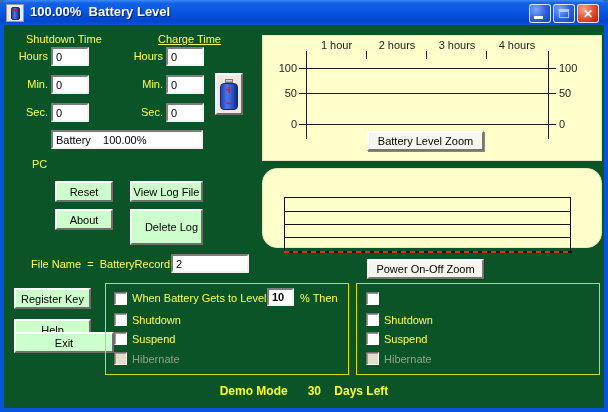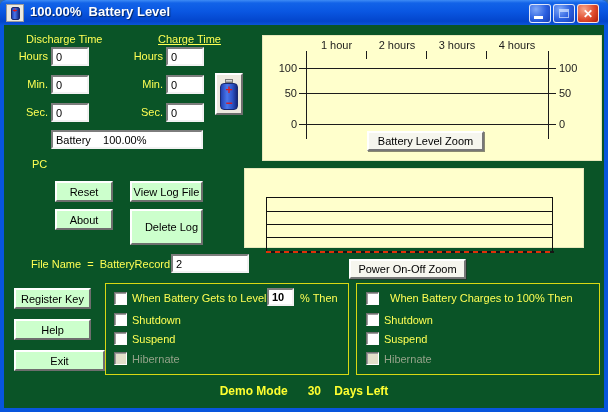--- a/index.html
+++ b/index.html
@@ -64,21 +64,21 @@
         <span class="min-glyph"></span>
       </div>
     <div class="wb wb-blue" style="left:553px;">
         <span class="max-glyph"></span>
       </div>
     <div class="wb wb-close" style="left:577px;">✕</div>
   </div>
 
   <div class="client"></div>
 
-  <div class="abs ylabel" style="left:26px;top:33px;">Discharge Time</div>
+  <div class="abs ylabel" style="left:26px;top:33px;">Shutdown Time</div>
   <div class="abs ylabel" style="left:158px;top:33px;text-decoration:underline;">Charge Time</div>
 
   <div class="abs ylabel" style="left:8px;top:50px;width:40px;text-align:right;">Hours</div>
   <input class="tin" style="left: 51px; top: 47px; width: 38px; height: 19px;" value="0">
   <div class="abs ylabel" style="left:8px;top:78px;width:40px;text-align:right;">Min.</div>
   <input class="tin" style="left: 51px; top: 75px; width: 38px; height: 19px;" value="0">
   <div class="abs ylabel" style="left:8px;top:106px;width:40px;text-align:right;">Sec.</div>
   <input class="tin" style="left: 51px; top: 103px; width: 38px; height: 19px;" value="0">
 
   <div class="abs ylabel" style="left:120px;top:50px;width:43px;text-align:right;">Hours</div>
@@ -102,21 +102,21 @@
   <div class="gbtn" style="left:55px;top:181px;width:58px;height:21px;">Reset</div>
   <div class="gbtn" style="left:55px;top:209px;width:58px;height:21px;">About</div>
   <div class="gbtn" style="left:130px;top:181px;width:73px;height:21px;">View Log File</div>
   <div class="gbtn" style="left:130px;top:209px;width:73px;height:36px;padding-left:10px;">Delete Log</div>
 
   <div class="abs ylabel" style="left:31px;top:258px;white-space:pre;">File Name  =  BatteryRecord</div>
   <input class="tin" style="left: 171px; top: 254px; width: 78px; height: 19px;" value="2">
 
   <div class="gbtn" style="left:14px;top:288px;width:77px;height:21px;">Register Key</div>
   <div class="gbtn" style="left:14px;top:319px;width:77px;height:21px;">Help</div>
-  <div class="gbtn" style="left:14px;top:350px;width:91px;height:21px;">Exit</div>
+  <div class="gbtn" style="left:14px;top:332px;width:100px;height:21px;">Exit</div>
 
   <div class="panel" style="left:262px;top:35px;width:340px;height:126px;">
     <div class="cream-txt" style="left:43px;top:3px;width:61px;text-align:center;">1 hour</div>
     <div class="cream-txt" style="left:104px;top:3px;width:60px;text-align:center;">2 hours</div>
     <div class="cream-txt" style="left:164px;top:3px;width:60px;text-align:center;">3 hours</div>
     <div class="cream-txt" style="left:224px;top:3px;width:60px;text-align:center;">4 hours</div>
     <div class="axis" style="left:43px;top:15px;width:1px;height:8px;"></div>
     <div class="axis" style="left:103px;top:15px;width:1px;height:8px;"></div>
     <div class="axis" style="left:163px;top:15px;width:1px;height:8px;"></div>
     <div class="axis" style="left:223px;top:15px;width:1px;height:8px;"></div>
@@ -134,21 +134,21 @@
     <div class="axis" style="left:286px;top:88px;width:7px;height:1px;"></div>
     <div class="cream-txt" style="left:8px;top:26px;width:26px;text-align:right;">100</div>
     <div class="cream-txt" style="left:8px;top:51px;width:26px;text-align:right;">50</div>
     <div class="cream-txt" style="left:8px;top:82px;width:26px;text-align:right;">0</div>
     <div class="cream-txt" style="left:296px;top:26px;">100</div>
     <div class="cream-txt" style="left:296px;top:51px;">50</div>
     <div class="cream-txt" style="left:296px;top:82px;">0</div>
     <div class="zbtn" style="left:104px;top:95px;width:117px;height:20px;">Battery Level Zoom</div>
   </div>
 
-  <div class="panel" style="left:244px;top:168px;width:340px;height:80px;">
+  <div class="panel" style="left:262px;top:168px;width:340px;height:80px;border-radius:15px;">
     <div class="abs" style="left:21px;top:28px;width:287px;height:55px;border:1px solid #111;">
       <div style="position:absolute;left:0;top:13px;width:100%;height:1px;background:#111;"></div>
       <div style="position:absolute;left:0;top:26px;width:100%;height:1px;background:#111;"></div>
       <div style="position:absolute;left:0;top:39px;width:100%;height:1px;background:#111;"></div>
     </div>
     <div class="abs" style="left:21px;top:82px;width:288px;height:2px;background:repeating-linear-gradient(90deg,#E03008 0 5px,#151515 5px 9px);"></div>
     <div class="zbtn" style="left:104px;top:90px;width:117px;height:20px;">Power On-Off Zoom</div>
   </div>
 
   <div class="grp" style="left:105px;top:283px;width:244px;height:92px;padding-left:12px;">
@@ -159,21 +159,20 @@
     <div class="cb" style="left:8px;top:29px;"></div>
     <div class="abs ylabel" style="left:26px;top:30px;">Shutdown</div>
     <div class="cb" style="left:8px;top:48px;"></div>
     <div class="abs ylabel" style="left:26px;top:49px;">Suspend</div>
     <div class="cb cb-dis" style="left:8px;top:68px;"></div>
     <div class="abs dimlabel" style="left:26px;top:69px;">Hibernate</div>
   </div>
 
   <div class="grp" style="left:356px;top:283px;width:244px;height:92px;">
     <div class="cb" style="left:9px;top:8px;"></div>
-    <div class="abs ylabel" style="left:33px;top:8px;">When Battery Charges to 100% Then</div>
     <div class="cb" style="left:9px;top:29px;"></div>
     <div class="abs ylabel" style="left:27px;top:30px;">Shutdown</div>
     <div class="cb" style="left:9px;top:48px;"></div>
     <div class="abs ylabel" style="left:27px;top:49px;">Suspend</div>
     <div class="cb cb-dis" style="left:9px;top:68px;"></div>
     <div class="abs dimlabel" style="left:27px;top:69px;">Hibernate</div>
   </div>
 
   <div class="footer">Demo Mode      30    Days Left</div>
 

